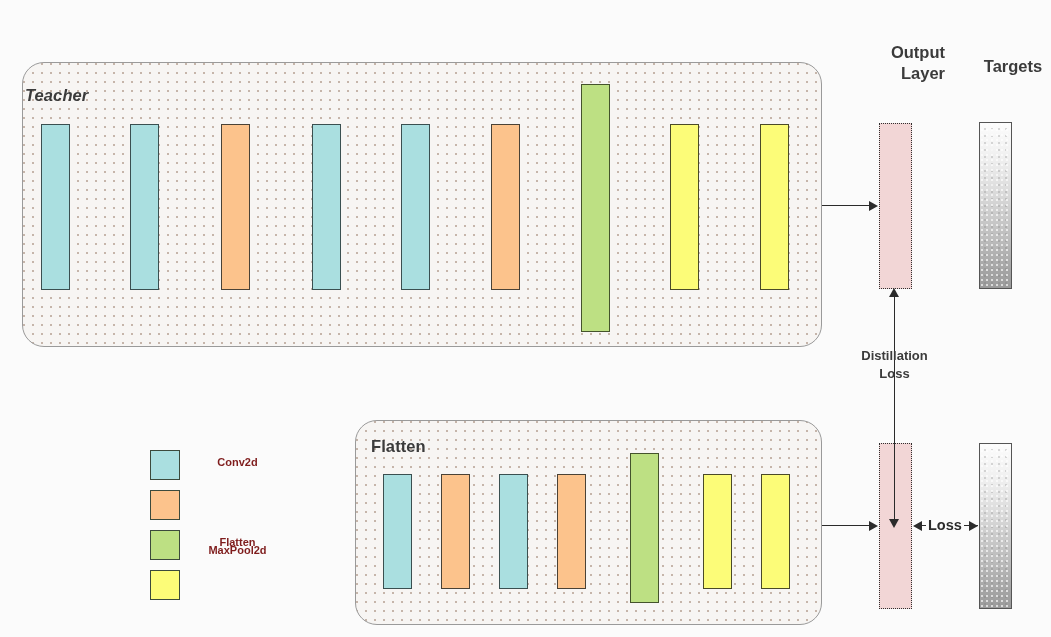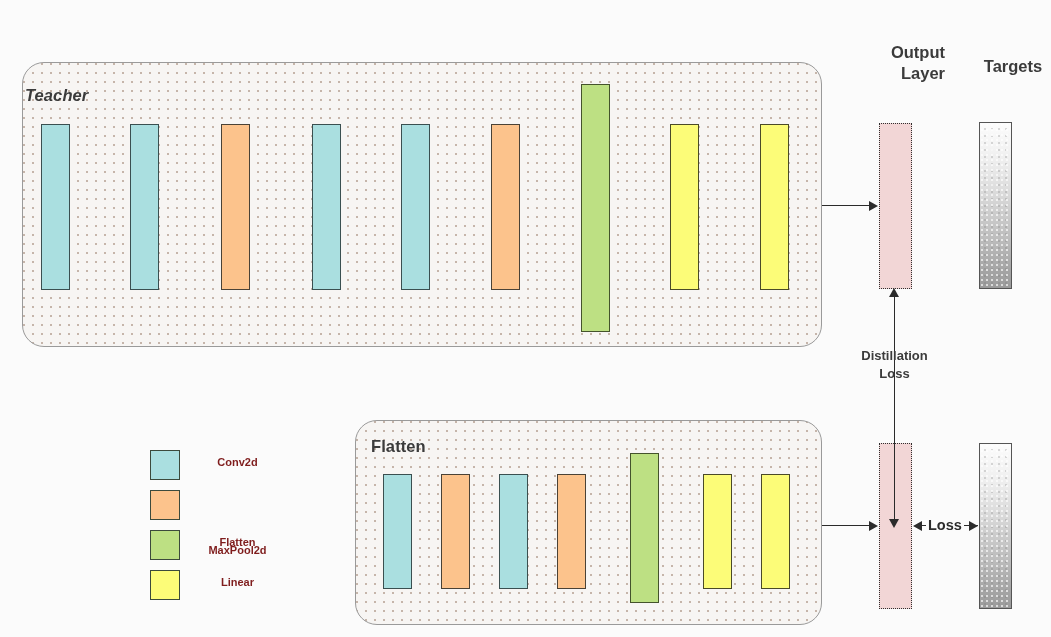--- a/index.html
+++ b/index.html
@@ -196,17 +196,16 @@
   <div class="loss-label" style="left:926px;top:517px;">Loss</div>
 
   <div class="legend" id="legend" style="left:150px;top:450px;width:175px;height:150px;">
       <div class="legend-swatch" style="left: 0px; top: 0px; background: rgb(170, 223, 224);"></div>
       <div class="legend-text" style="left: 0px; top: 6px; width: 175px;">Conv2d</div>
       <div class="legend-swatch" style="left: 0px; top: 40px; background: rgb(252, 195, 140);"></div>
       <div class="legend-text" style="left: 0px; top: 46px; width: 175px; margin-top: 48px;">MaxPool2d</div>
       <div class="legend-swatch" style="left: 0px; top: 80px; background: rgb(189, 224, 131);"></div>
       <div class="legend-text" style="left: 0px; top: 86px; width: 175px;">Flatten</div>
       <div class="legend-swatch" style="left: 0px; top: 120px; background: rgb(252, 252, 120);"></div>
-      <div class="legend-text" style="left: 0px; top: 126px; width: 175px;">Linear</div>
     </div>
 
 
 </div>
 
 </body></html>

